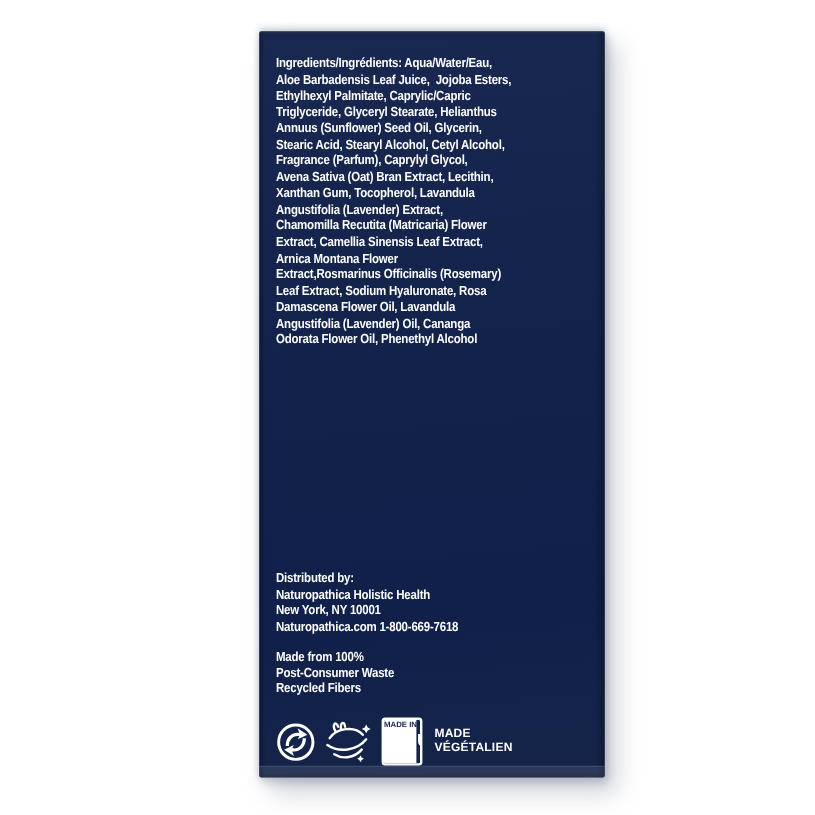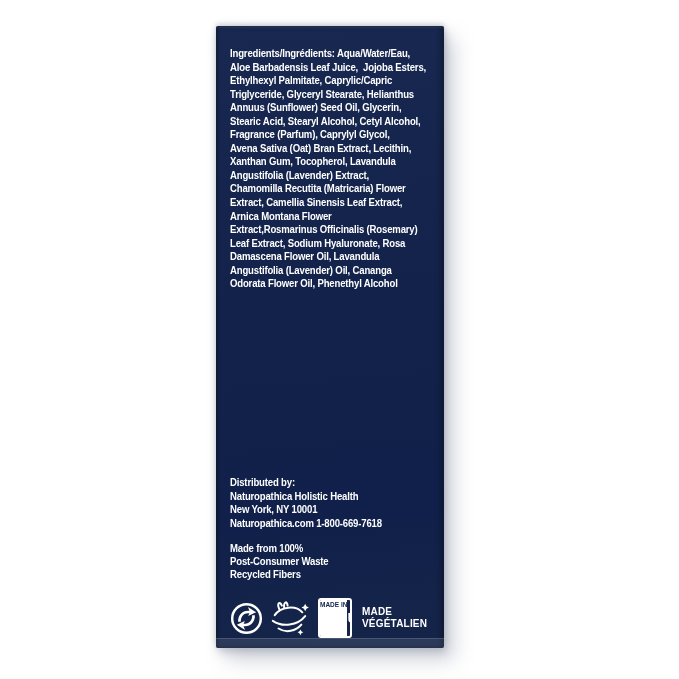--- a/index.html
+++ b/index.html
@@ -8,30 +8,31 @@
     --box-navy-edge:#2b3a68;
     --text-white:#ffffff;
     --page-bg:#ffffff;
   }
   html,body{margin:0;padding:0;}
   body{background:var(--page-bg);font-family:"Liberation Sans", sans-serif;}
   .scene{
     position:relative;width:679px;height:679px;background:var(--page-bg);overflow:hidden;
   }
   .box{
-    position:absolute;left:216px;top:26px;width:228px;height:622px;
+    position:absolute;left:216px;top:26px;width:272px;height:622px;
     background:linear-gradient(175deg,#182850 0%, #12224a 45%, #10204a 78%, #152549 100%);
     box-shadow:
       0 -2px 5px rgba(150,158,175,.45),
       10px 12px 20px rgba(140,148,165,.40),
       2px 4px 8px rgba(140,148,165,.45),
       inset 2px 0 3px rgba(0,0,0,.30),
       inset -3px 0 5px rgba(0,0,0,.35),
       inset 0 2px 2px rgba(255,255,255,.10);
     border-radius:2px;
+    padding-left:16px;
   }
   
   .box::after{
     content:"";position:absolute;left:0;right:0;bottom:0;height:9px;
     background:rgba(255,255,255,.10);
     border-top:1px solid rgba(255,255,255,.14);
     border-radius:0 0 2px 2px;
   }
   .txt{
     position:absolute;color:var(--text-white);font-weight:bold;

